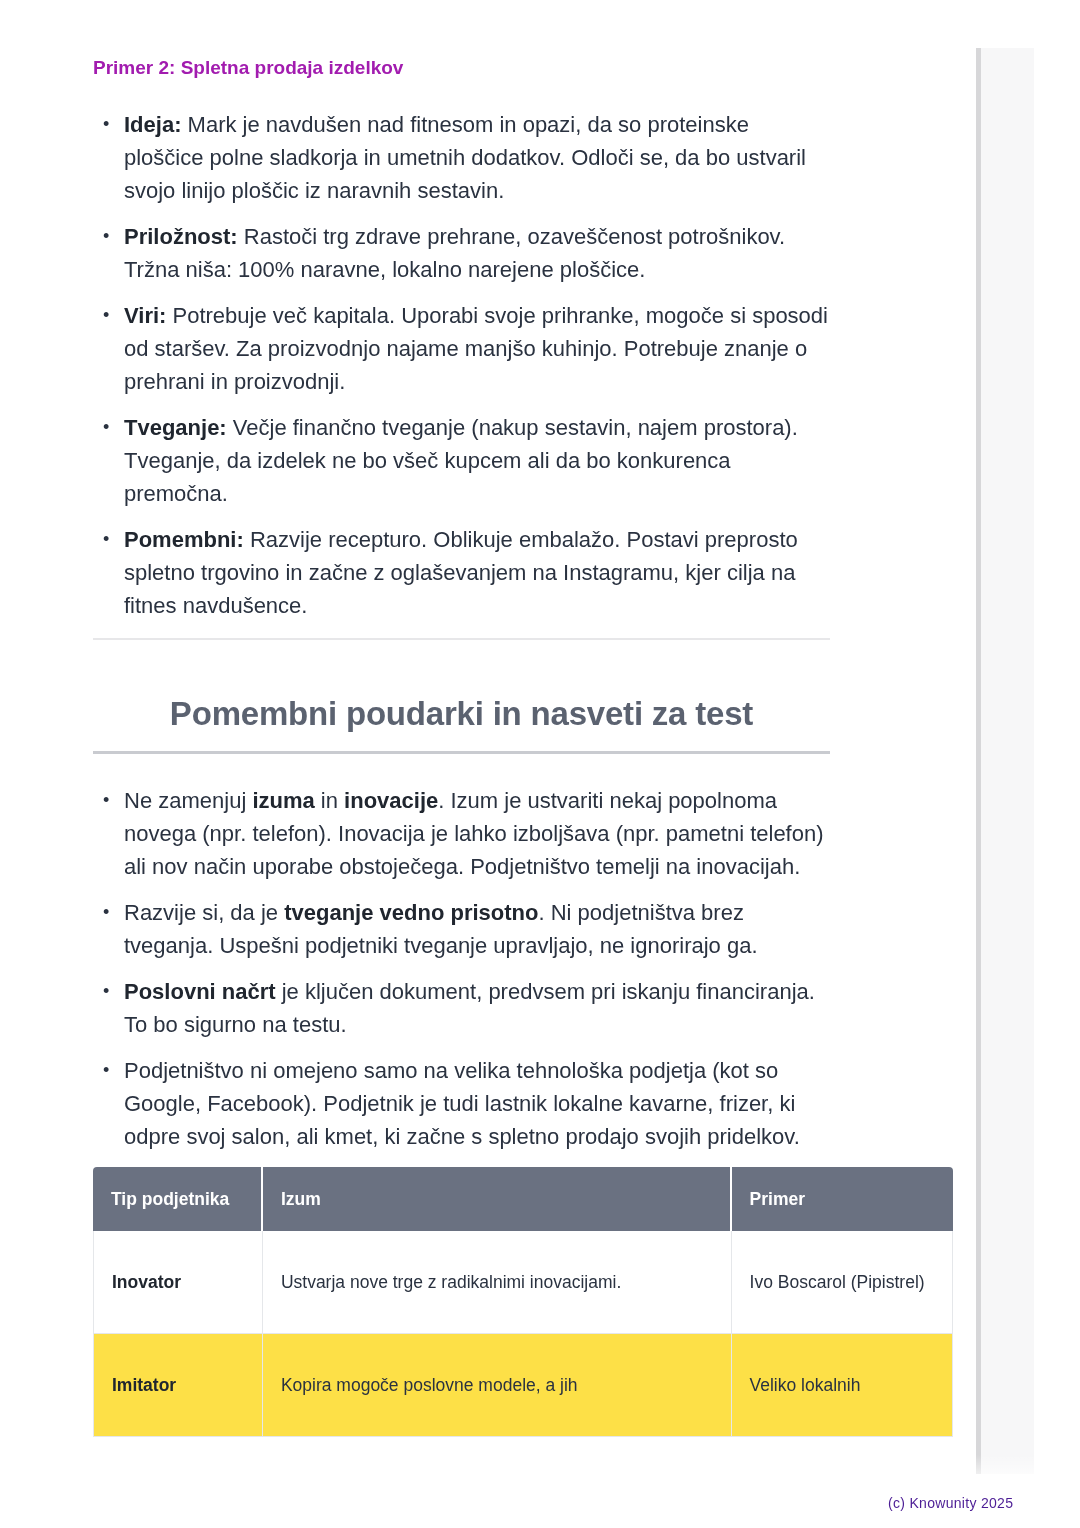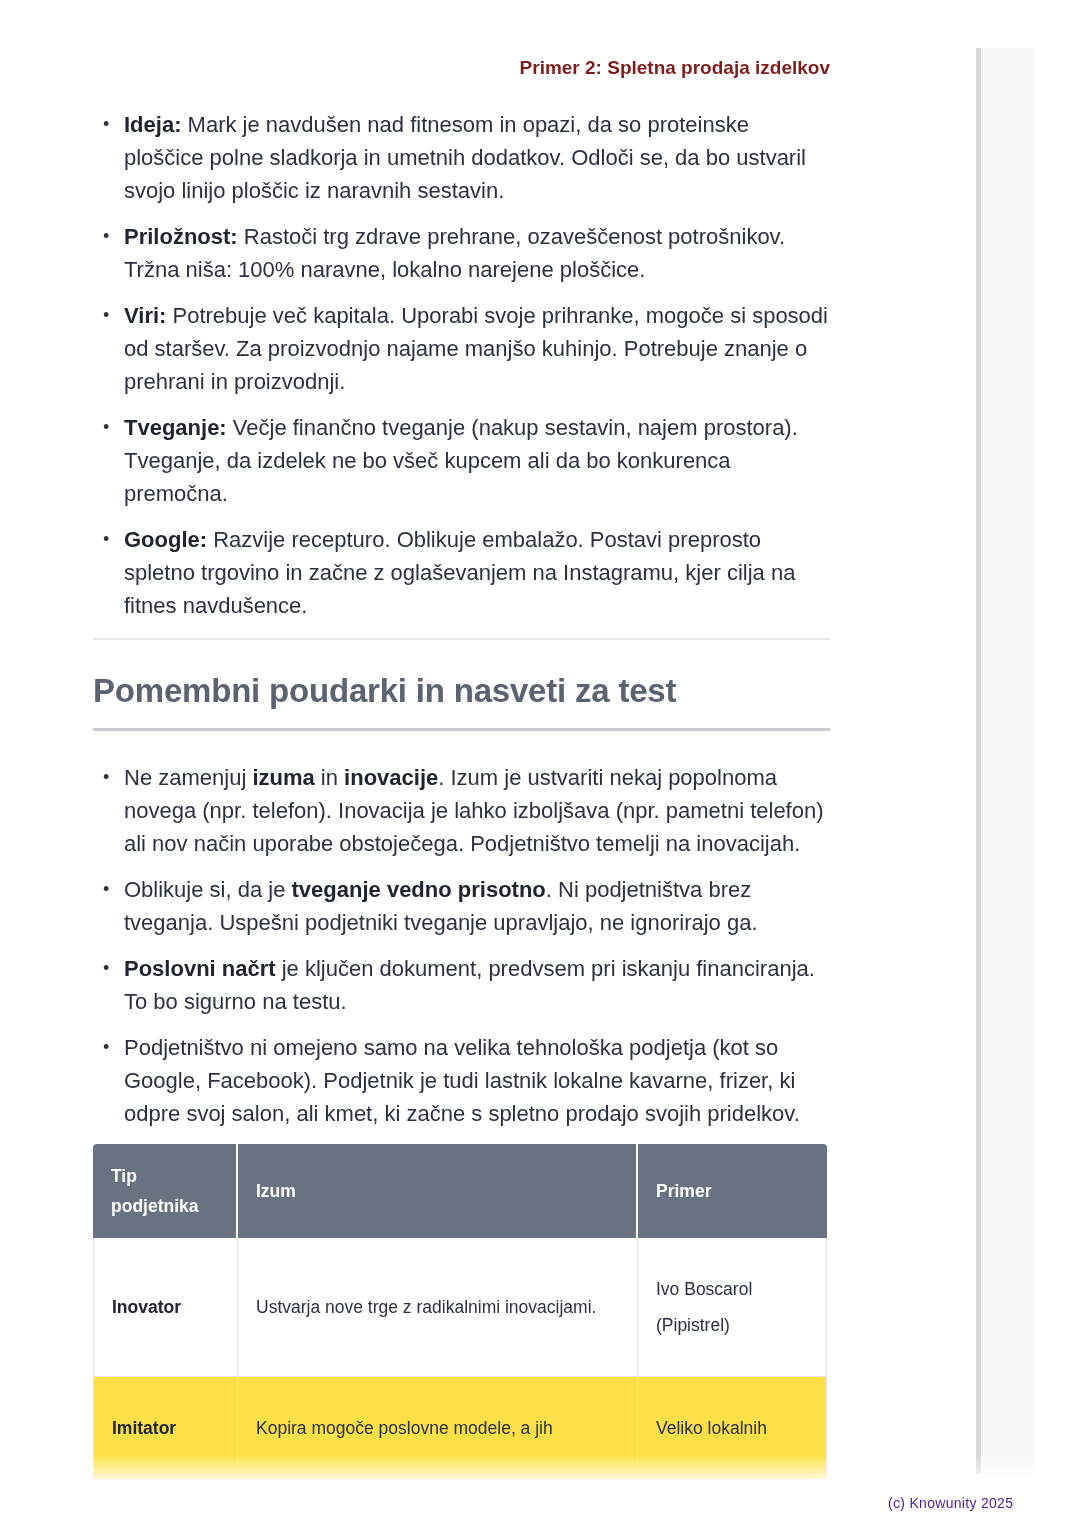--- a/index.html
+++ b/index.html
@@ -8,48 +8,48 @@
     width: 1080px; height: 1528px;
     position: relative; overflow: hidden;
     background: #ffffff;
     font-family: "Liberation Sans", sans-serif;
     color: #2a3240;
   }
   .content { position: absolute; left: 93px; top: 56px; width: 737px; }
 
   .section-title {
     margin: 0 0 28px 0;
-    font-size: 19px; font-weight: 700; color: #7f1d1d; line-height: 24px; text-align: right;
+    font-size: 19px; font-weight: 700; color: #a21caf; line-height: 24px;
   }
 
   ul.blist { list-style: none; margin: 0; padding: 0; }
   ul.blist li {
     position: relative; padding-left: 31px;
     font-size: 22px; line-height: 33px;
     margin-bottom: 13px; color: #2a3240;
   }
   ul.blist li::before {
     content: "\2022";
     position: absolute; left: 10px; top: 0;
     font-size: 18px; color: #2a3240;
   }
   ul.blist li b { font-weight: 700; color: #20262f; }
 
   .divider { border: none; border-top: 2px solid #e7e7e9; margin: 16px 0 0 0; }
 
   .main-heading {
-    margin: 30px 0 16px 0;
+    margin: 53px 0 16px 0;
     font-size: 33px; font-weight: 700; color: #5b6270;
-    letter-spacing: -0.2px; line-height: 42px;
+    letter-spacing: -0.2px; line-height: 42px; text-align: center;
   }
   .heading-rule { border: none; border-top: 3px solid #c9cbd0; margin: 0 0 30px 0; }
 
   table.types {
     margin-top: 14px;
-    width: 734px;
+    width: 860px;
     border-collapse: separate; border-spacing: 0;
     font-size: 17.5px;
   }
   col.c1 { width: 145px; } col.c2 { width: 400px; } col.c3 { width: 189px; }
   table.types thead th {
     background: #6a7181; color: #ffffff;
     font-weight: 700; text-align: left; vertical-align: middle;
     padding: 17px 18px; line-height: 30px;
     border-right: 2px solid #ffffff;
   }
@@ -89,31 +89,31 @@
 
 <div class="content">
 
   <h3 class="section-title">Primer 2: Spletna prodaja izdelkov</h3>
 
   <ul class="blist">
     <li><b>Ideja:</b><span> Mark je navdušen nad fitnesom in opazi, da so proteinske ploščice polne sladkorja in umetnih dodatkov. Odloči se, da bo ustvaril svojo linijo ploščic iz naravnih sestavin.</span></li>
     <li><b>Priložnost:</b><span> Rastoči trg zdrave prehrane, ozaveščenost potrošnikov. Tržna niša: 100% naravne, lokalno narejene ploščice.</span></li>
     <li><b>Viri:</b><span> Potrebuje več kapitala. Uporabi svoje prihranke, mogoče si sposodi od staršev. Za proizvodnjo najame manjšo kuhinjo. Potrebuje znanje o prehrani in proizvodnji.</span></li>
     <li><b>Tveganje:</b><span> Večje finančno tveganje (nakup sestavin, najem prostora). Tveganje, da izdelek ne bo všeč kupcem ali da bo konkurenca premočna.</span></li>
-    <li><b>Google:</b><span> Razvije recepturo. Oblikuje embalažo. Postavi preprosto spletno trgovino in začne z oglaševanjem na Instagramu, kjer cilja na fitnes navdušence.</span></li>
+    <li><b>Pomembni:</b><span> Razvije recepturo. Oblikuje embalažo. Postavi preprosto spletno trgovino in začne z oglaševanjem na Instagramu, kjer cilja na fitnes navdušence.</span></li>
   </ul>
 
   <hr class="divider">
 
   <h1 class="main-heading">Pomembni poudarki in nasveti za test</h1>
   <hr class="heading-rule">
 
   <ul class="blist">
     <li><span>Ne zamenjuj </span><b>izuma</b><span> in </span><b>inovacije</b><span>. Izum je ustvariti nekaj popolnoma novega (npr. telefon). Inovacija je lahko izboljšava (npr. pametni telefon) ali nov način uporabe obstoječega. Podjetništvo temelji na inovacijah.</span></li>
-    <li><span>Oblikuje si, da je </span><b>tveganje vedno prisotno</b><span>. Ni podjetništva brez tveganja. Uspešni podjetniki tveganje upravljajo, ne ignorirajo ga.</span></li>
+    <li><span>Razvije si, da je </span><b>tveganje vedno prisotno</b><span>. Ni podjetništva brez tveganja. Uspešni podjetniki tveganje upravljajo, ne ignorirajo ga.</span></li>
     <li><b>Poslovni načrt</b><span> je ključen dokument, predvsem pri iskanju financiranja. To bo sigurno na testu.</span></li>
     <li><span>Podjetništvo ni omejeno samo na velika tehnološka podjetja (kot so Google, Facebook). Podjetnik je tudi lastnik lokalne kavarne, frizer, ki odpre svoj salon, ali kmet, ki začne s spletno prodajo svojih pridelkov.</span></li>
   </ul>
 
   <table class="types">
     <colgroup>
         <col class="c1">
         <col class="c2">
         <col class="c3">
       </colgroup>

